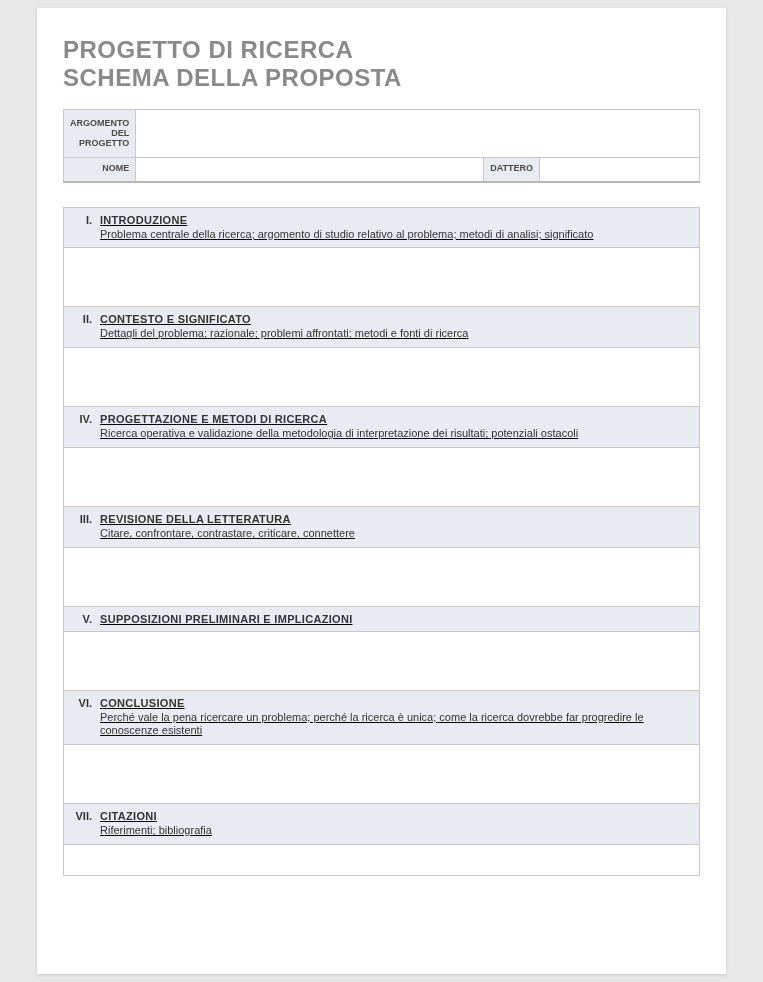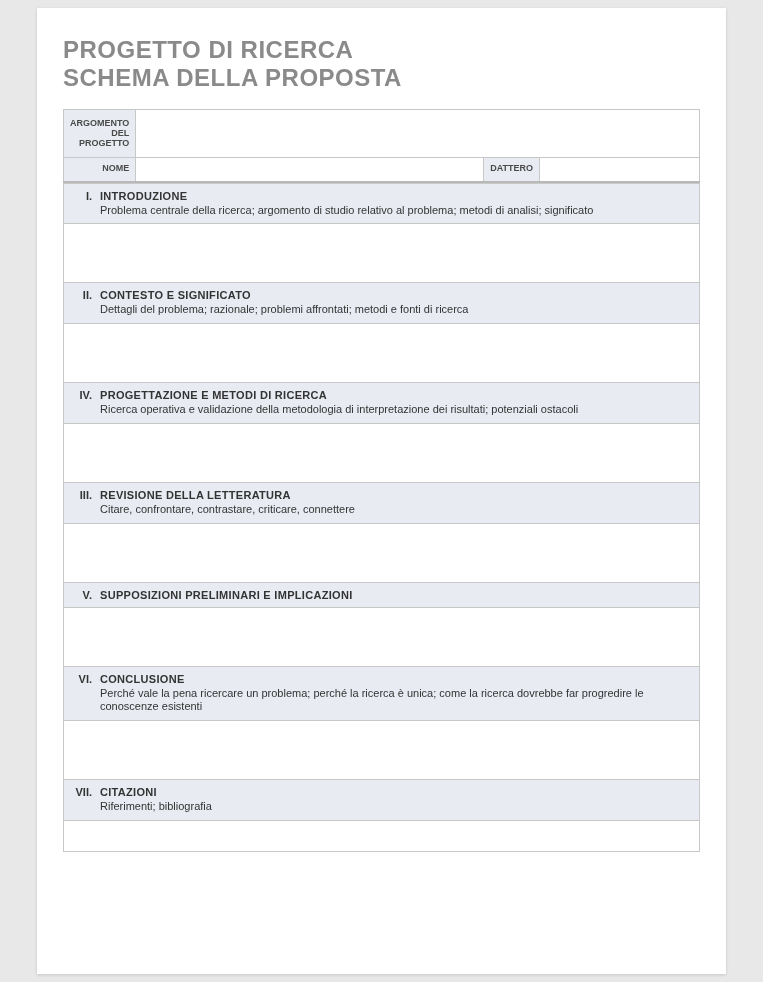--- a/index.html
+++ b/index.html
@@ -20,20 +20,21 @@
     font-size: 24px;
     font-weight: bold;
     color: #8a8a8a;
     letter-spacing: 0.5px;
     line-height: 1.15;
     margin-bottom: 18px;
   }
   .info-table {
     width: 100%;
     border-collapse: collapse;
+    margin-bottom: 24px;
     border-bottom: 2px solid #b8b8b8;
   }
   .info-table td {
     border: 1px solid #c8c8c8;
     font-size: 9px;
     font-weight: bold;
     color: #4a4a4a;
     vertical-align: middle;
   }
   .info-table .label-cell {
@@ -79,20 +80,21 @@
     font-size: 11px;
     font-weight: bold;
     color: #333;
     width: 28px;
     text-align: right;
     padding-right: 8px;
     flex-shrink: 0;
   }
   .section-titles {
     flex: 1;
+    text-decoration: underline;
   }
   .section-title {
     font-size: 11px;
     font-weight: bold;
     color: #333;
     letter-spacing: 0.3px;
   }
   .section-subtitle {
     font-size: 11px;
     color: #333;

